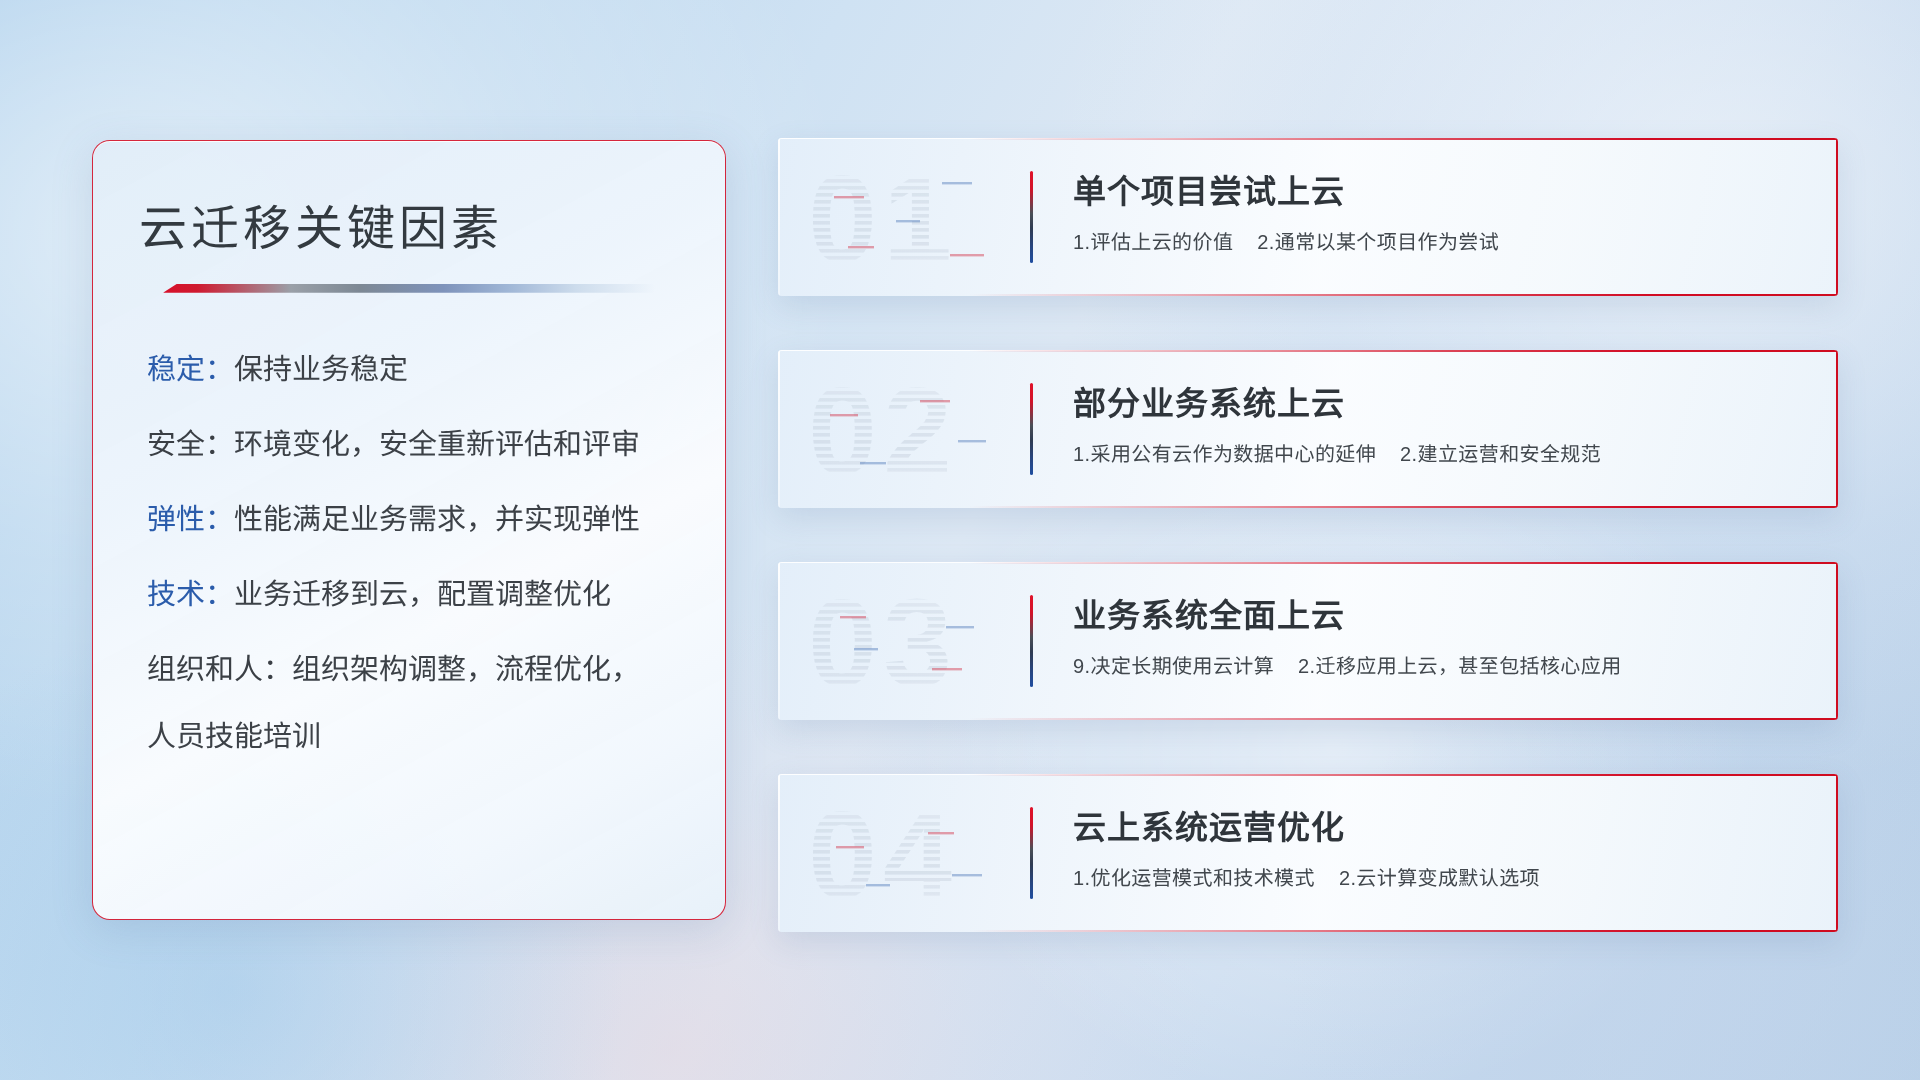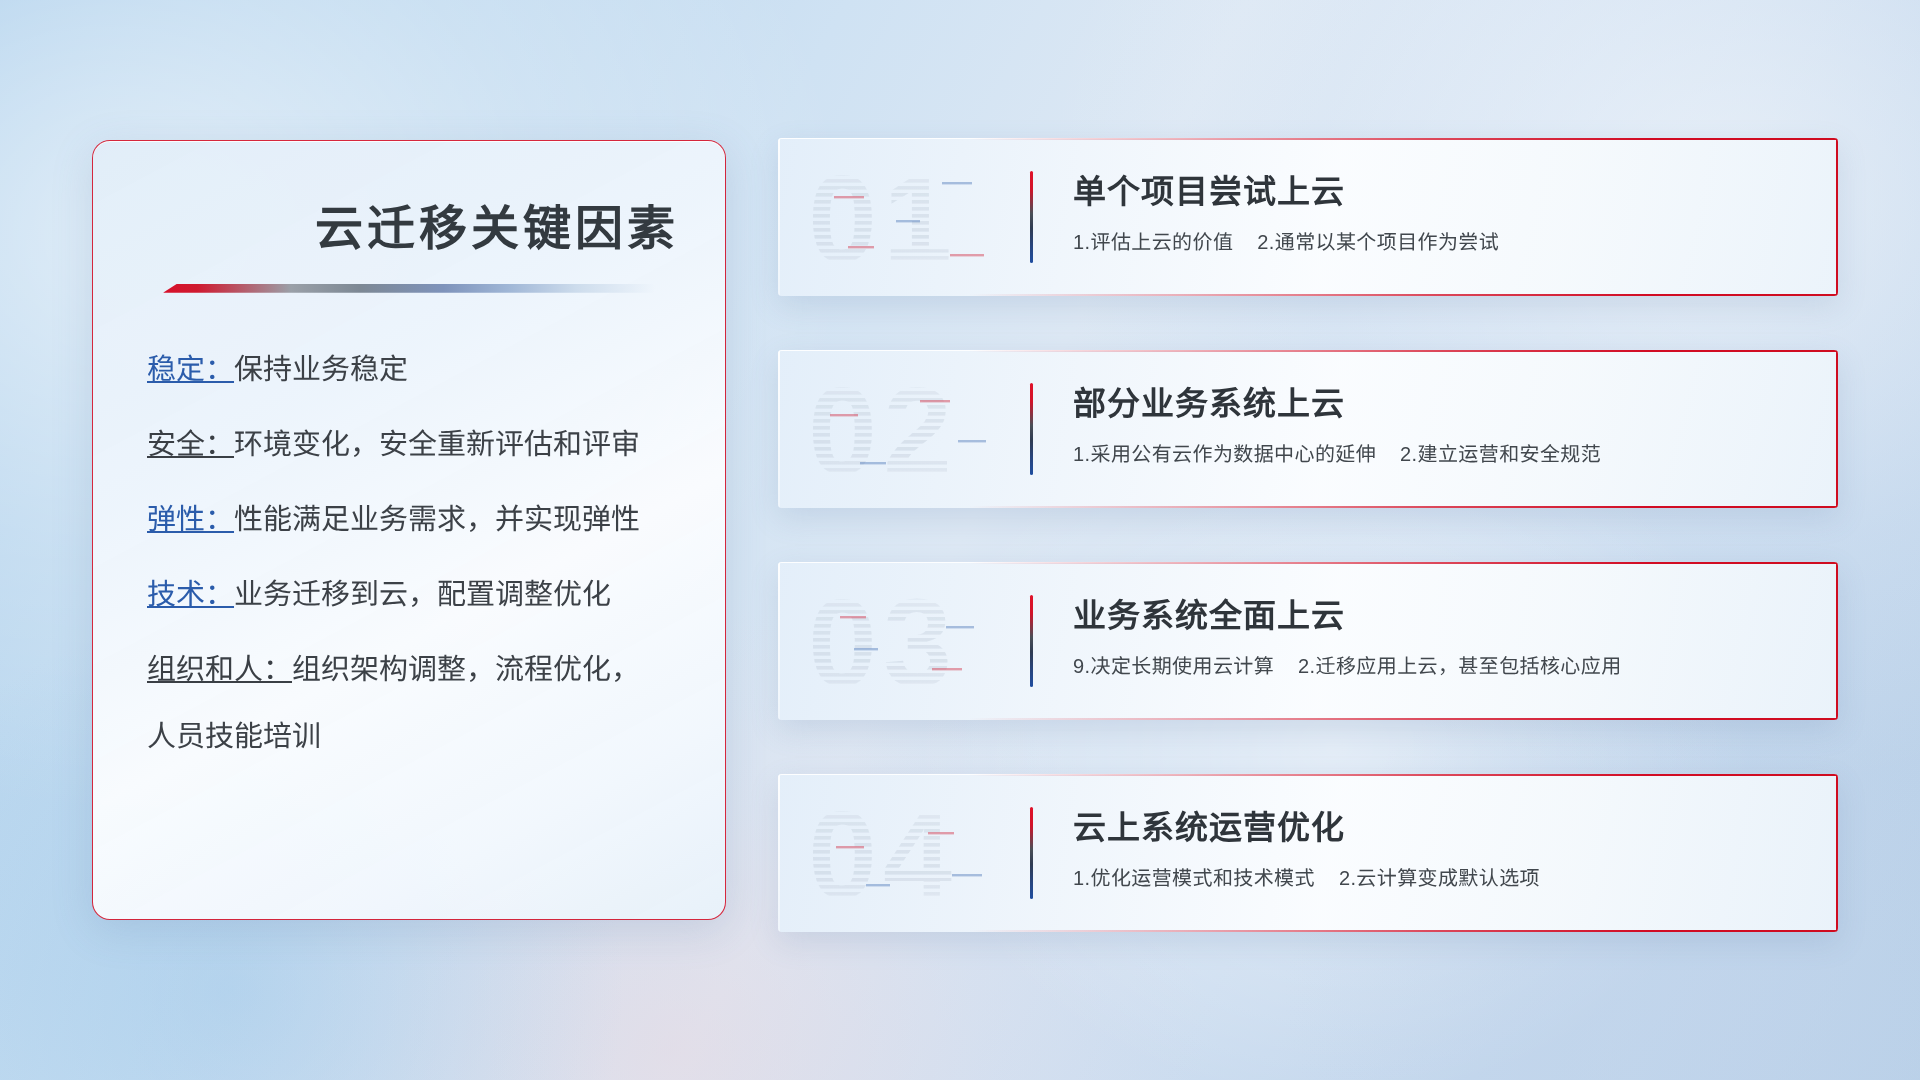--- a/index.html
+++ b/index.html
@@ -78,22 +78,22 @@
     background:
       linear-gradient(205deg, rgba(255,255,255,.98) 0%, rgba(255,255,255,.95) 26%, rgba(255,255,255,0) 52%) border-box;
     -webkit-mask:linear-gradient(#000 0 0) padding-box, linear-gradient(#000 0 0);
     -webkit-mask-composite:xor; mask-composite:exclude;
     pointer-events:none;
   }
 
   .left-inner{ position:relative; z-index:2; padding:52px 46px 0; }
 
   .panel-title{
-    font-size:48px; font-weight:700; letter-spacing:4px;
-    color:#333a40; text-align:right; line-height:1.1;
+    font-size:48px; font-weight:400; letter-spacing:4px;
+    color:#333a40; text-align:left; line-height:1.1;
     margin-top:10px;
   }
   .title-rule{
     margin:28px auto 0;
     width:492px; height:9px; border-radius:1px;
     background:linear-gradient(90deg,
       #d7102a 0%, #cf1a30 7%,
       #9aa0a8 26%, #7d8894 40%,
       #7e93bb 57%, #9fb6d6 70%,
       #cddcec 84%, rgba(226,236,246,0) 100%);
@@ -101,21 +101,21 @@
             clip-path:polygon(14px 0, 100% 0, 100% 100%, 0 100%);
   }
 
   .factor-list{ margin-top:62px; padding-left:8px; }
   .factor-row{
     font-size:29px; line-height:1.0; color:#3a3f45;
     margin-bottom:46px; white-space:nowrap;
   }
   .factor-row:last-child{ margin-bottom:0; }
   .factor-row.cont{ margin-top:-8px; }
-  .f-key{ font-weight:400;text-decoration:underline; }
+  .f-key{ font-weight:400; }
   .f-key.accent{ color:#2b5cab; }
   .f-key.plain{ color:#3a3f45; }
   .f-val{ color:#3c4147; }
 
   
   .steps{
     position:absolute; left:778px; top:138px;
     width:1060px;
   }
   .step-card{

